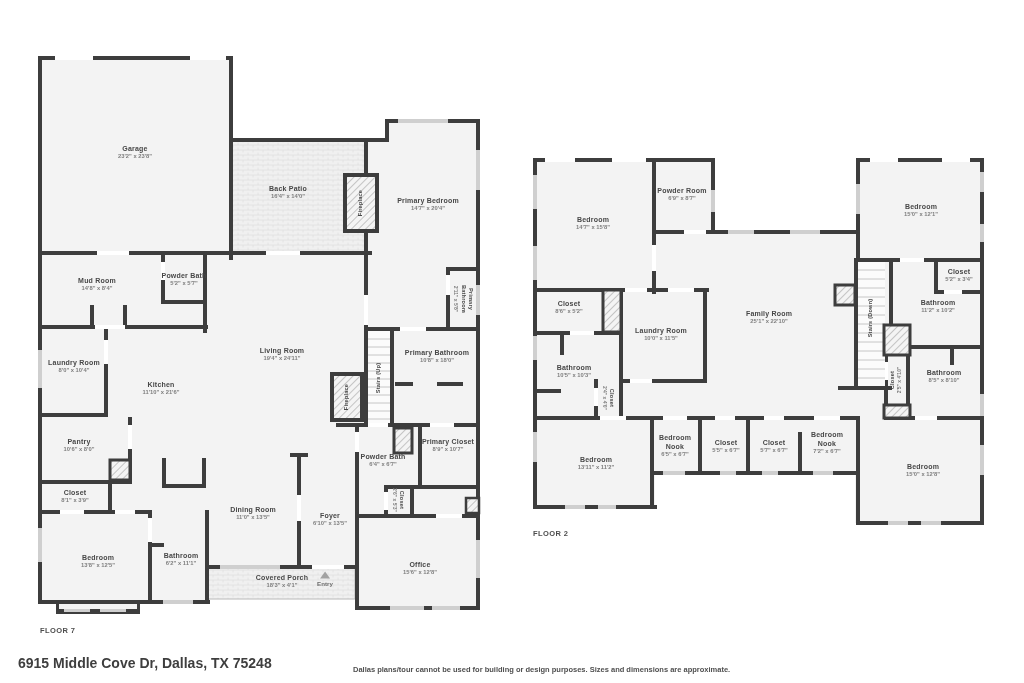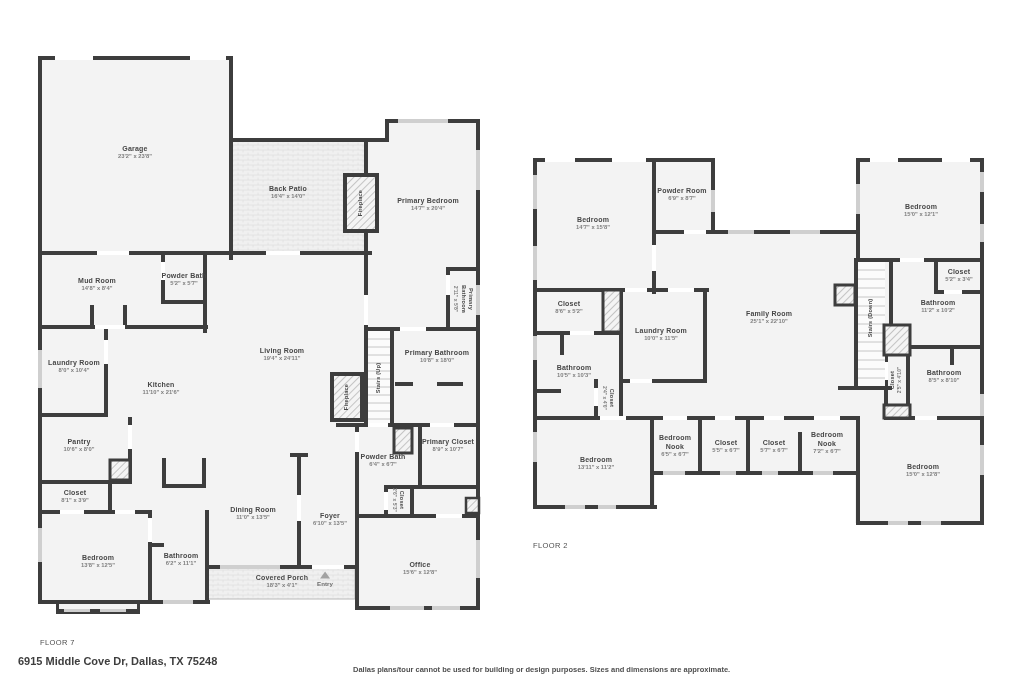--- a/index.html
+++ b/index.html
@@ -15,22 +15,22 @@
   .rot90{transform:translate(-50%,-50%) rotate(90deg);}
   .rot270{transform:translate(-50%,-50%) rotate(-90deg);}
   .rn{font-size:7px;font-weight:700;color:#474747;letter-spacing:.2px;}
   .rd{font-size:5.8px;font-weight:600;color:#7e7e7e;}
   .nw .rn{white-space:normal;width:48px;margin:0 auto;}
   .sm .rn{font-size:5.6px;}
   .sm .rd{font-size:5px;}
   .entry-txt{font-size:6.2px;font-weight:700;color:#6d6d6d;}
   .tri{width:0;height:0;border-left:5px solid transparent;border-right:5px solid transparent;
        border-bottom:7px solid #a2a2a2;margin:0 auto 2px auto;}
-  .floor-tag{position:absolute;font-size:7.5px;font-weight:400;color:#4d4d4d;letter-spacing:.4px;z-index:5;margin-top:12px;}
-  .address{position:absolute;left:18px;top:655px;font-size:11px;font-weight:700;color:#3e3e3e;z-index:5;}
+  .floor-tag{position:absolute;font-size:7.5px;font-weight:700;color:#4d4d4d;letter-spacing:.4px;z-index:5;}
+  .address{position:absolute;left:18px;top:655px;font-size:14px;font-weight:700;color:#3e3e3e;z-index:5;}
   .disclaimer{position:absolute;left:353px;top:665px;font-size:7.5px;font-weight:700;color:#4f4f4f;z-index:5;}
 </style>
 </head>
 <body>
 
 <svg width="1024" height="683" viewBox="0 0 1024 683">
   <defs>
     <pattern id="hx" width="5" height="5" patternUnits="userSpaceOnUse" patternTransform="rotate(45)">
       <rect width="5" height="5" fill="#f4f4f4"></rect>
       <line x1="0" y1="0" x2="0" y2="5" stroke="#9c9c9c" stroke-width="1.1"></line>

